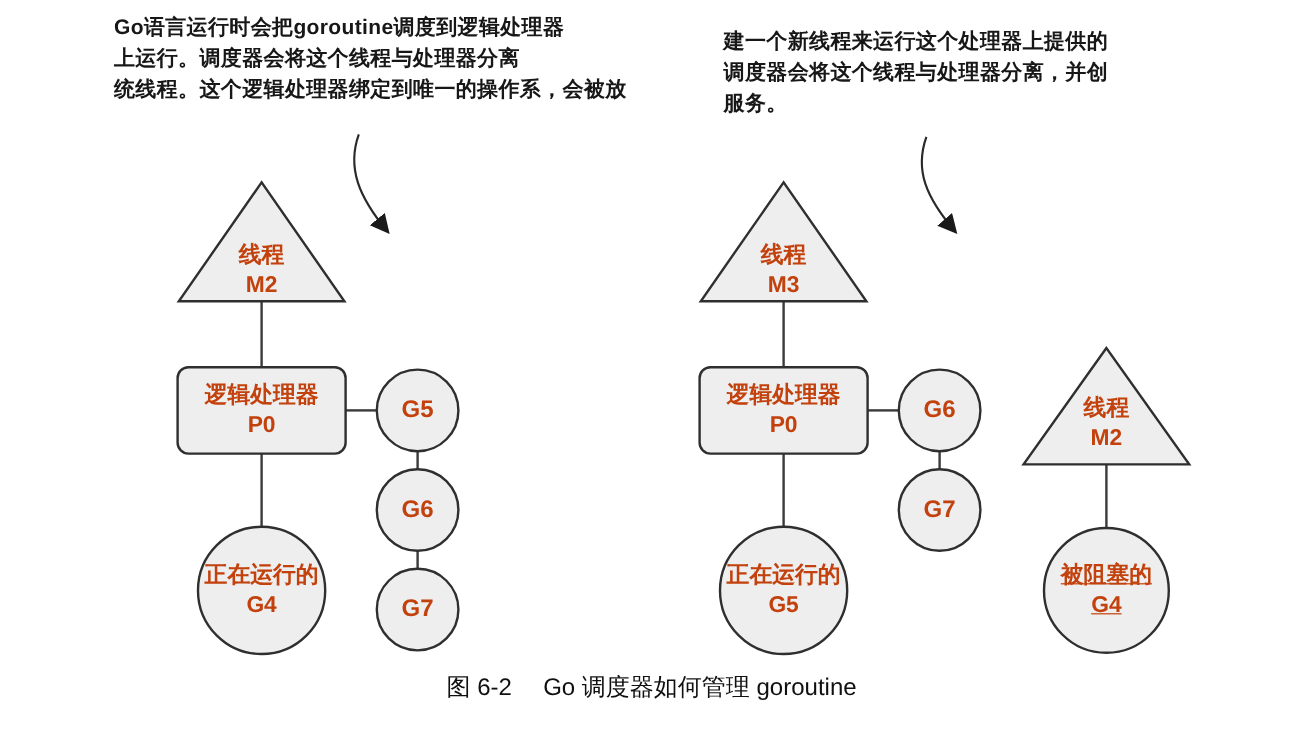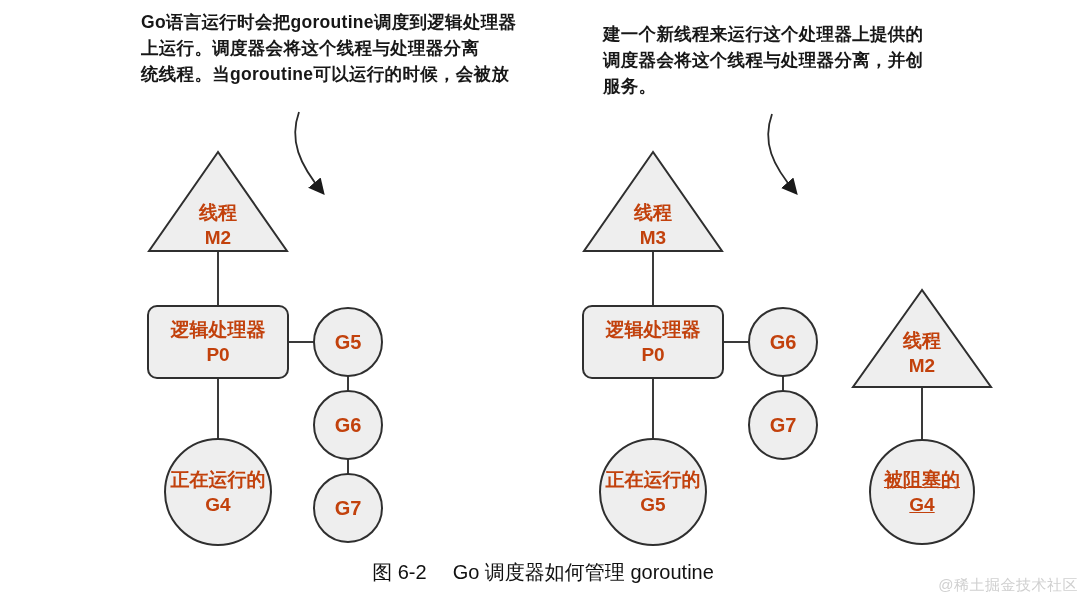--- a/index.html
+++ b/index.html
@@ -6,21 +6,21 @@
   .stage {
     position: relative;
     width: 1086px;
     height: 611px;
     background: #ffffff;
     font-family: "Liberation Sans", "DejaVu Sans", sans-serif;
     color: #111111;
     overflow: hidden;
   }
   .annot { position: absolute; font-size: 17.5px; font-weight: 600; line-height: 26px; color: #171717; letter-spacing: 0.3px; }
-  .annot-left  { left: 95px; top: 9px; margin-left: 46px;  }
+  .annot-left  { left: 95px; top: 9px;  }
   .annot-right { left: 603px; top: 21px; }
   .annot-line { white-space: nowrap; }
   .diagram-svg { position: absolute; left: 0; top: 0; width: 1086px; height: 611px; }
   .shape { fill: #eeeeee; stroke: #2f2f2f; stroke-width: 2; }
   .connector { stroke: #3a3a3a; stroke-width: 2; fill: none; }
   .arrow { stroke: #2a2a2a; stroke-width: 1.8; fill: none; }
   .shape-label {
     position: absolute;
     transform: translate(-50%, -50%);
     text-align: center;
@@ -49,21 +49,21 @@
   }
 </style>
 </head>
 <body>
 
 <div class="stage">
 
   <div class="annot annot-left">
     <div class="annot-line">Go语言运行时会把goroutine调度到逻辑处理器</div>
     <div class="annot-line">上运行。调度器会将这个线程与处理器分离</div>
-    <div class="annot-line">统线程。当goroutine可以运行的时候，会被放</div>
+    <div class="annot-line">统线程。这个逻辑处理器绑定到唯一的操作系，会被放</div>
   </div>
   <div class="annot annot-right">
     <div class="annot-line">建一个新线程来运行这个处理器上提供的</div>
     <div class="annot-line">调度器会将这个线程与处理器分离，并创</div>
     <div class="annot-line">服务。</div>
   </div>
 
   <svg class="diagram-svg" viewBox="0 0 1086 611" aria-hidden="true">
     <defs>
       <marker id="arrowhead" markerWidth="10" markerHeight="10" refX="7.5" refY="4.5" orient="auto">
@@ -138,15 +138,14 @@
   </div>
   <div class="shape-label" style="left:922px; top:492px;text-decoration:underline;">
     <div>被阻塞的</div>
     <div>G4</div>
   </div>
 
   <div class="caption">
     <span class="caption-label">图 6-2</span><span class="caption-title">Go 调度器如何管理 goroutine</span>
   </div>
 
-  <div class="watermark">@稀土掘金技术社区</div>
 
 </div>
 
 </body></html>

